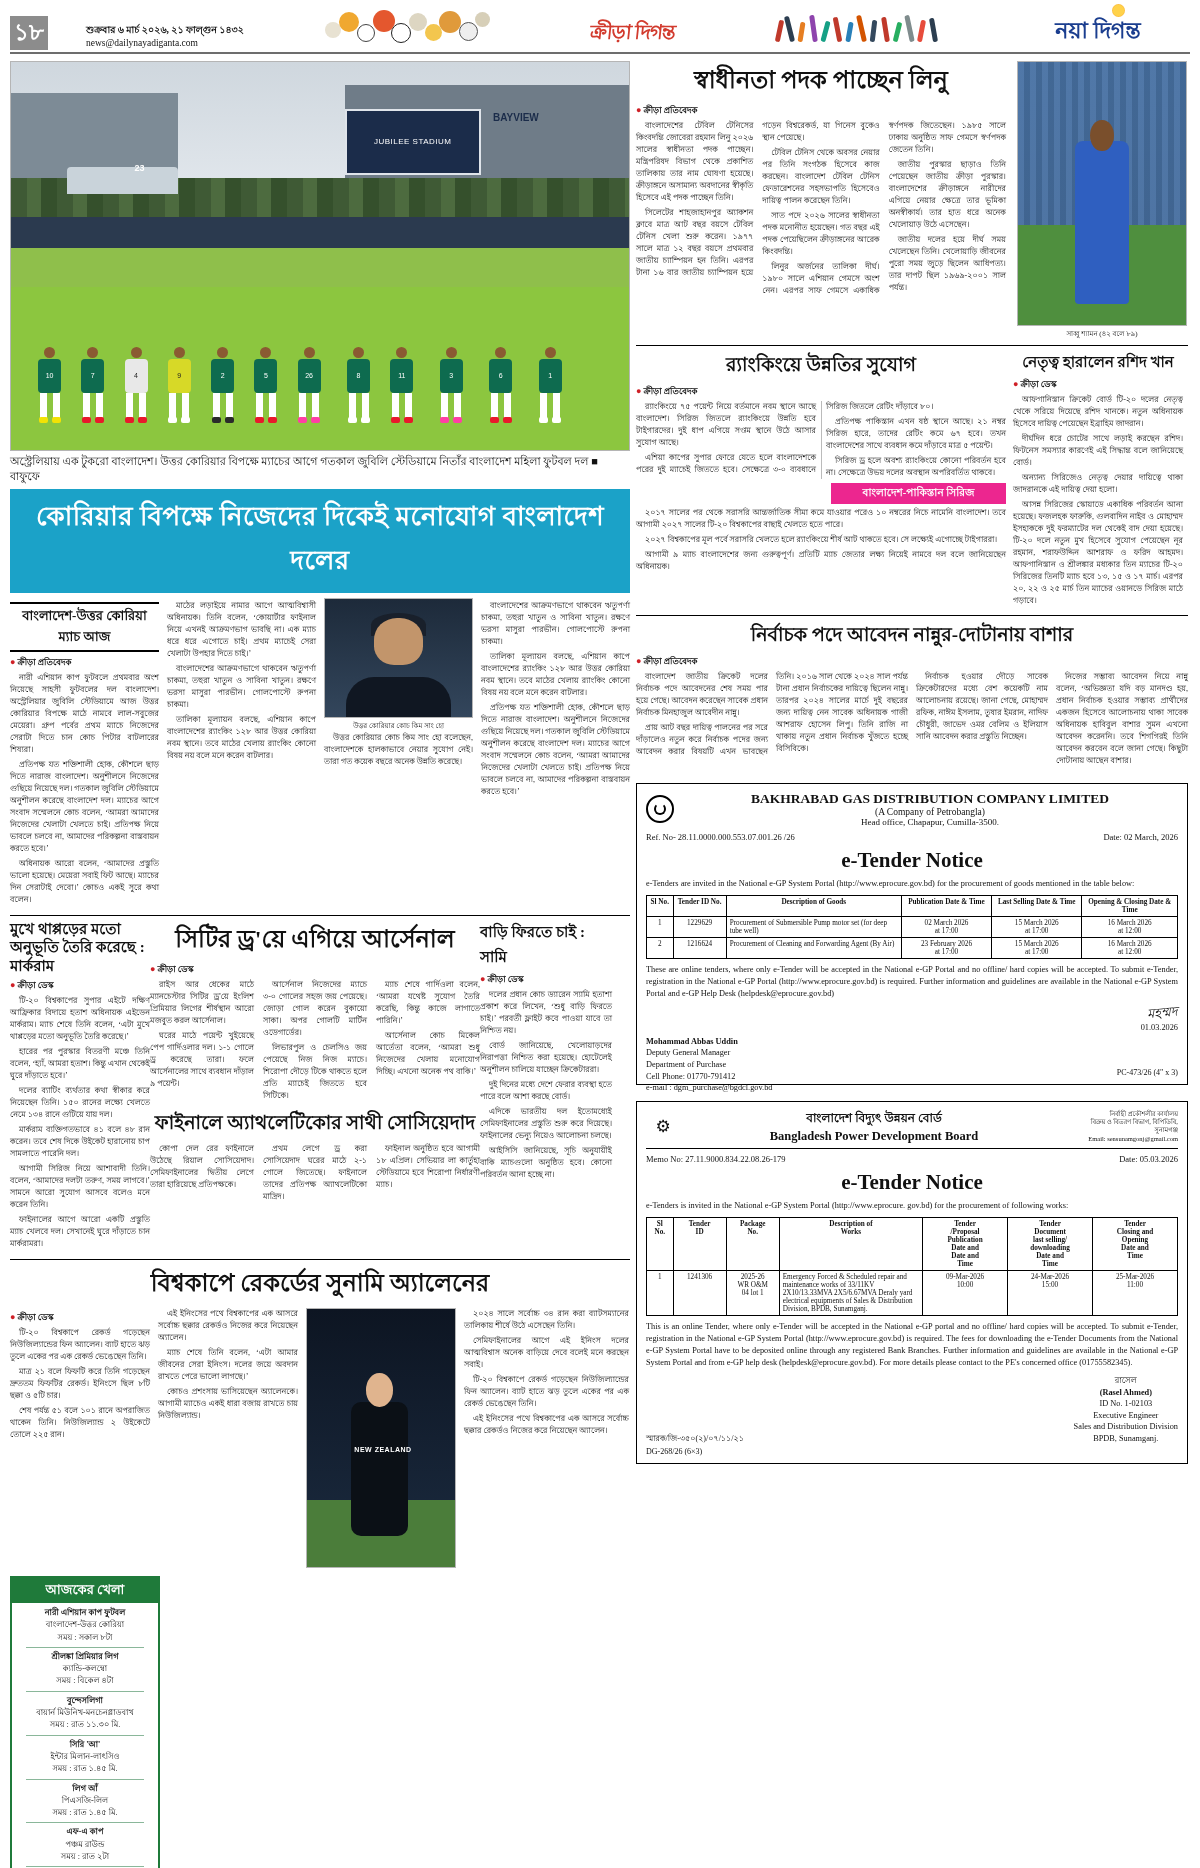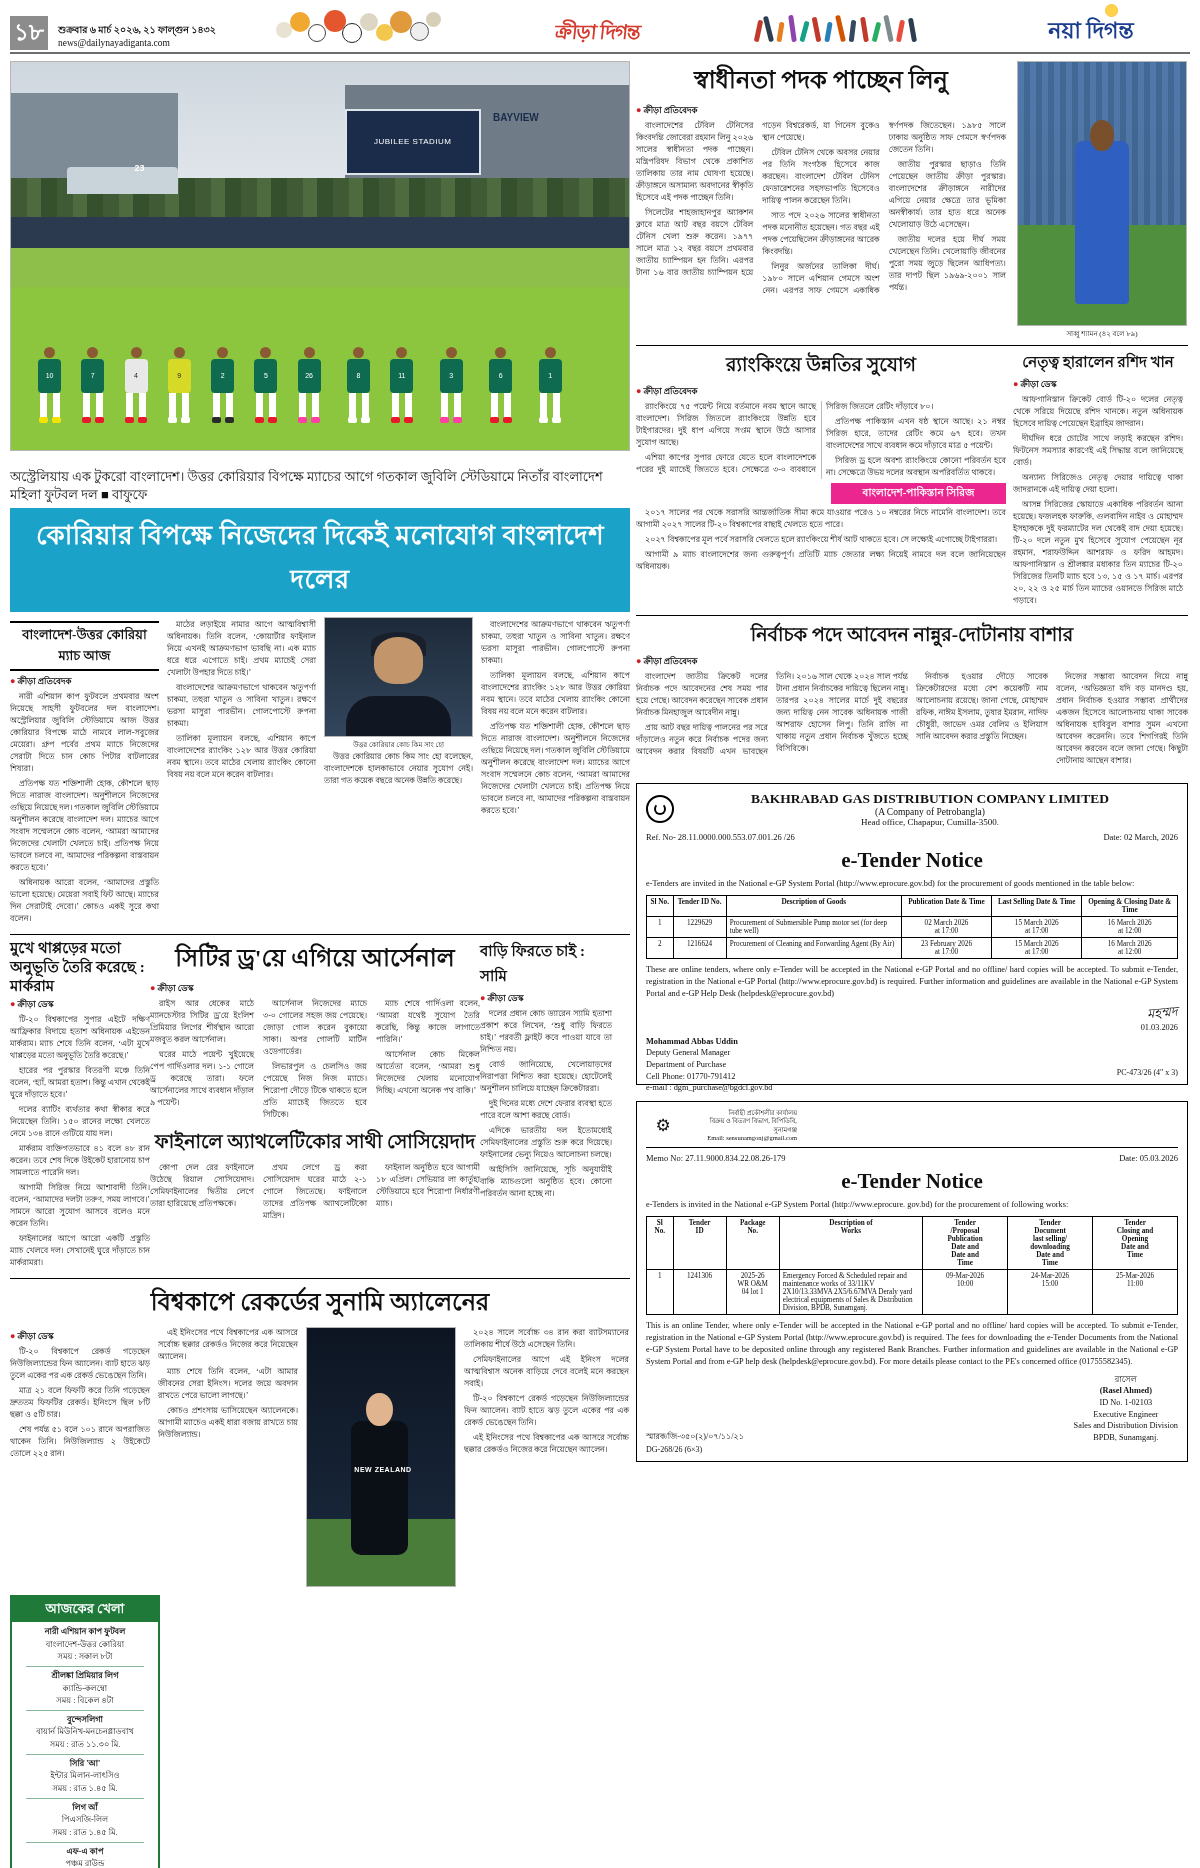--- a/index.html
+++ b/index.html
@@ -7,21 +7,21 @@
     width: 1200px; height: 1868px;
     background: #ffffff;
     font-family: "Liberation Sans", sans-serif;
     color: #111;
     overflow: hidden;
     position: relative;
   }
   .page { width: 1200px; height: 1868px; padding: 8px 10px; position: relative; }
 
   
-  .masthead { display: flex; align-items: flex-end; height: 46px; border-bottom: 2px solid #6d6d6d; padding-bottom: 2px; }
+  .masthead { display: flex; align-items: flex-end; height: 46px; border-bottom: 2px solid #6d6d6d; padding-bottom: 2px; gap: 28px; }
   .pageno {
     width: 38px; height: 34px; background: #8c8c8c; color: #fff;
     font-size: 23px; font-weight: bold; display: flex; align-items: center; justify-content: center;
     font-family: "Liberation Serif", serif;
   }
   .mh-date { margin-left: 10px; line-height: 1.35; font-size: 9.5px; font-family: "Liberation Serif", serif; }
   .mh-date .d1 { font-weight: bold; }
   .mh-strip { flex: 1; display: flex; align-items: flex-end; justify-content: space-around; height: 44px; }
   .ball-collage { width: 170px; height: 42px; position: relative; overflow: hidden; }
   .ball-collage i {
@@ -40,21 +40,21 @@
   
   .body-grid { display: flex; gap: 6px; margin-top: 7px; }
   .col-left { width: 620px; }
   .col-right { width: 552px; }
 
   .bn { font-family: "Liberation Serif", serif; }
   .rule { border-top: 1px solid #000; }
 
   
   .photo { position: relative; overflow: hidden; border: 1px solid #b5b5b5; }
-  .caption { font-size: 13px; line-height: 1.35; padding-top: 17px; font-family: "Liberation Serif", serif; }
+  .caption { font-size: 11px; line-height: 1.35; padding-top: 3px; font-family: "Liberation Serif", serif; }
 
   
   .pitch { height: 390px; background: linear-gradient(#8fbf4b 0 58%, #8cc63f 58% 100%); position: relative; }
   .pitch .sky { position: absolute; inset: 0 0 62% 0; background: linear-gradient(#cfd7de,#e4e9ee); }
   .pitch .standL { position: absolute; left:0; top:8%; width: 27%; height: 30%; background:#7d8b96; }
   .pitch .standR { position: absolute; right:0; top:6%; width: 46%; height: 34%; background:#6f7c88; }
   .pitch .scoreboard { position:absolute; left:54%; top:12%; width:22%; height:17%; background:#1b2c4a; border:2px solid #dfe4ea;
      color:#fff; font-size:8px; display:flex; align-items:center; justify-content:center; letter-spacing:.5px; }
   .pitch .bayview { position:absolute; left:78%; top:13%; color:#1b2c4a; font-size:10px; font-weight:bold; }
   .pitch .adboard { position:absolute; left:0; right:0; top:40%; height:8%; background:#2b3a4f; }
@@ -646,20 +646,24 @@
           <div>Department of Purchase</div>
           <div>Cell Phone: 01770-791412</div>
           <div>e-mail :  dgm_purchase@bgdcl.gov.bd</div>
         </div>
         <div style="text-align:right;font-size:8px;margin-top:-26px">PC-473/26 (4" x 3)</div>
       </div>
 
       <div class="tender">
         <div class="pbox-head">
           <div class="t-logo2">⚙</div>
+          <div class="pb-c">
+            <div class="b1 bn">বাংলাদেশ বিদ্যুৎ উন্নয়ন বোর্ড</div>
+            <div class="b2">Bangladesh Power Development Board</div>
+          </div>
           <div class="pb-r bn" style="white-space:pre-line">নির্বাহী প্রকৌশলীর কার্যালয়
 বিক্রয় ও বিতরণ বিভাগ, বিপিডিবি, সুনামগঞ্জ
 Email: sensunamgonj@gmail.com</div>
         </div>
         <div class="t-row">
           <span>Memo No: 27.11.9000.834.22.08.26-179</span>
           <span>Date: 05.03.2026</span>
         </div>
         <div class="t-big">e-Tender Notice</div>
         <div class="t-para">e-Tenders is invited in the National e-GP System Portal (http://www.eprocure. gov.bd) for the procurement of following works:</div>

